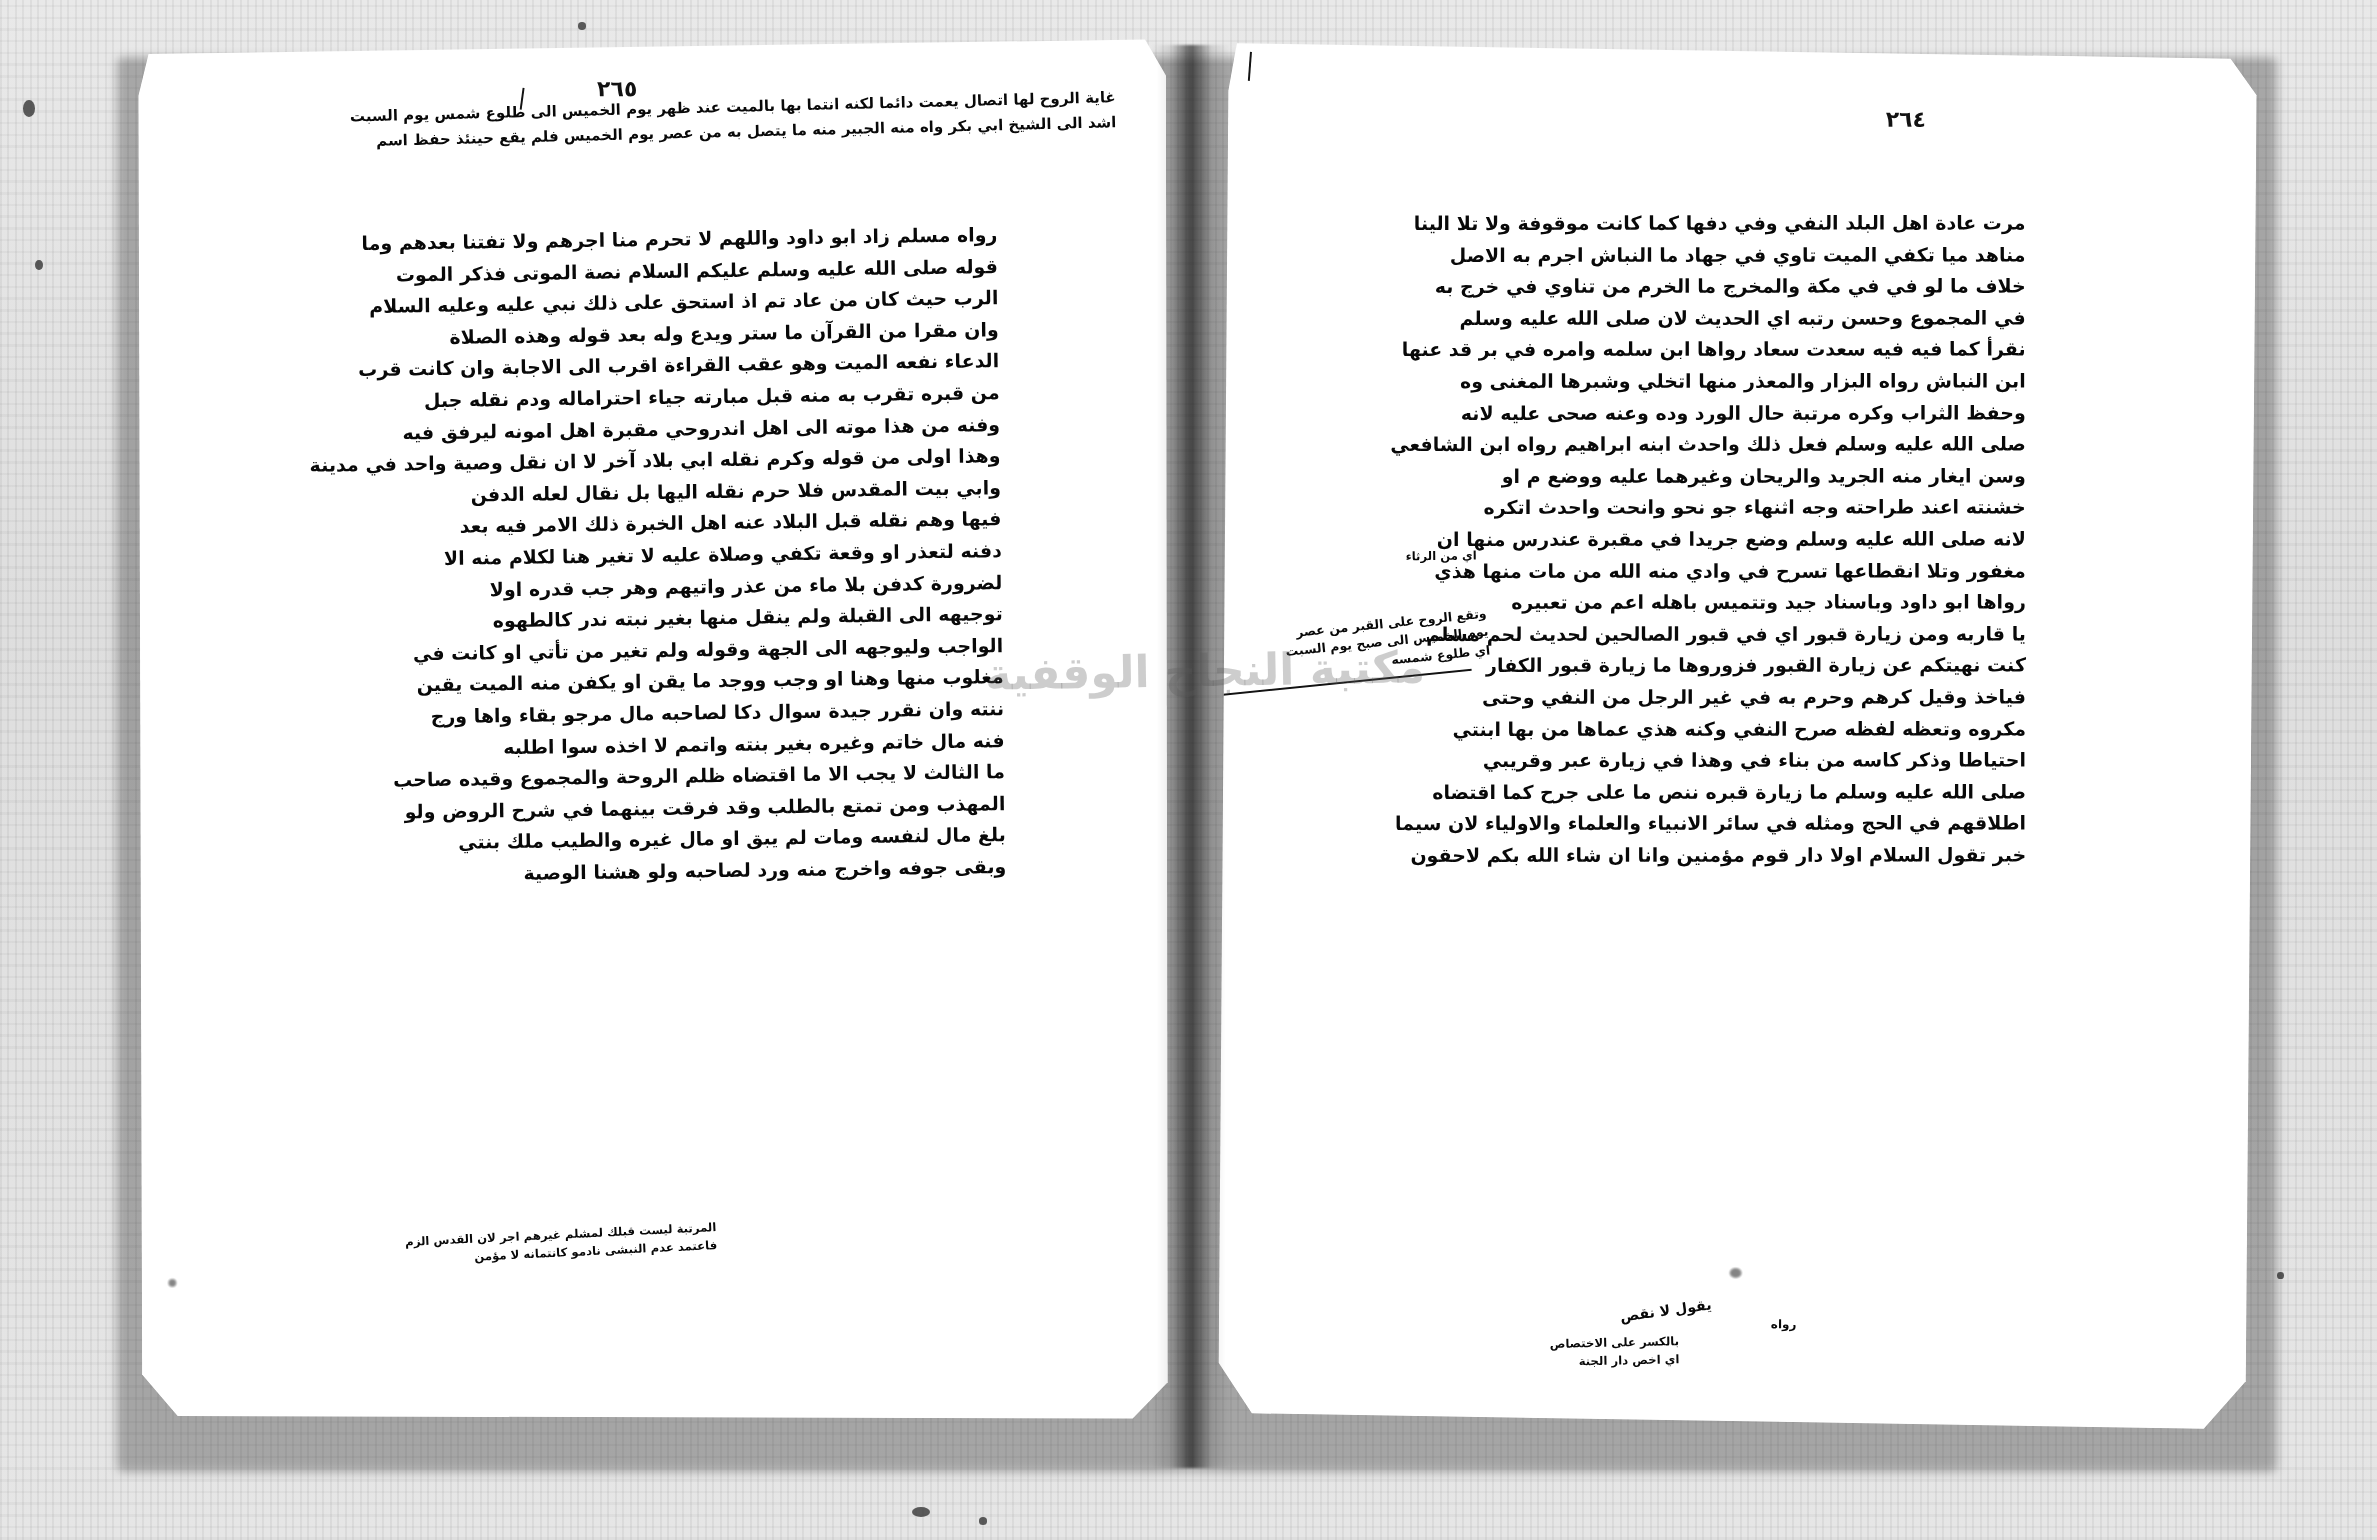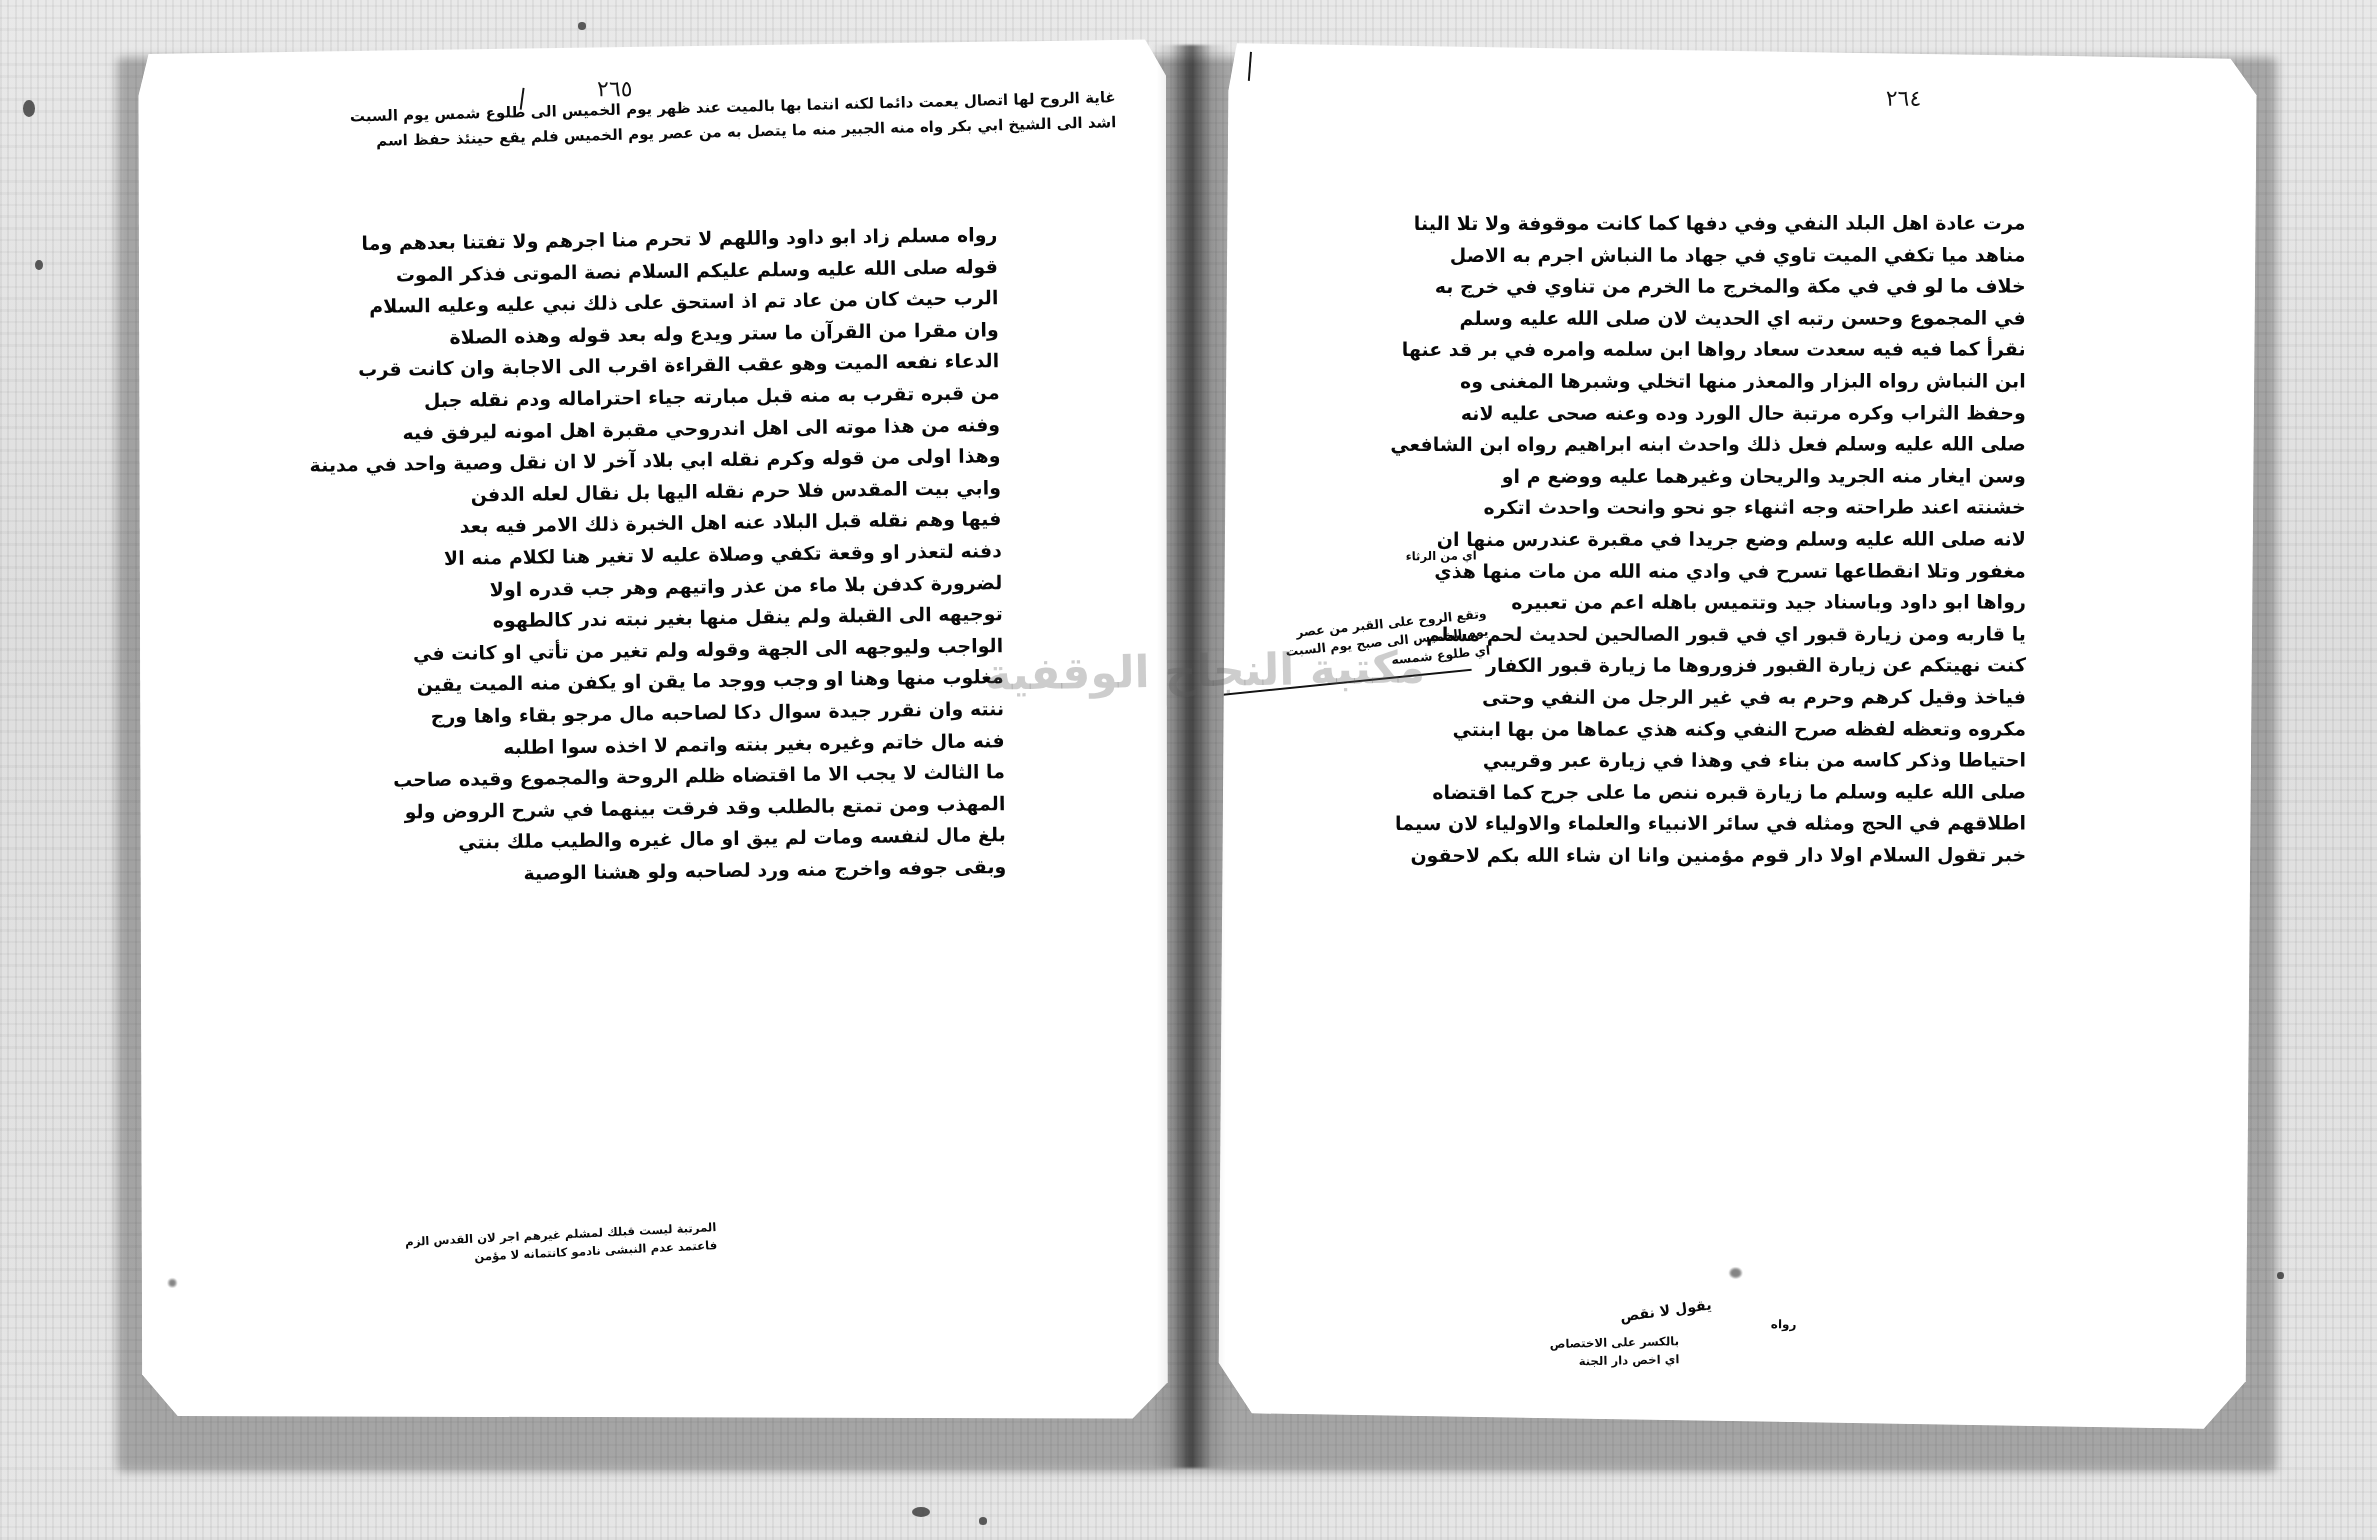--- a/index.html
+++ b/index.html
@@ -77,21 +77,21 @@
     margin-bottom:10px;
     font-weight:600;
   }
   .marg .line{
     font-size:11.7px;
     margin-bottom:5.9px;
     font-weight:600;
   }
   .folio{
     position:absolute;
-    font-size:22px;font-weight:400;color:#1a1a1a;
+    font-size:22px;font-weight:700;color:#1a1a1a;
     font-family:"DejaVu Sans", sans-serif;
     letter-spacing:1.7px;
   }
   .tick{position:absolute;background:#1b1b1b;}
   .watermark{
     position:absolute;
     left:879px;top:645px;width:653px;height:92px;
     color:rgba(90,90,90,.30);
     font-size:44px;font-weight:700;
     direction:rtl;text-align:center;
@@ -157,21 +157,21 @@
       <div class="textblock marg" style="left:29px;top:1197px;width:553px;transform:rotate(-2.4deg);">
         <div class="line">المرتبة ليست قبلك لمشلم غيرهم اجر لان القدس الزم</div>
         <div class="line">فاعتمد عدم النبشى نادمو كانتمانه لا مؤمن</div>
       </div>
 
       <div class="blotch" style="left:33px;top:1239px;width:8.4px;height:8.4px;"></div>
     </div>
 
     <div class="page right">
 
-      <div class="folio" style="left:670px;top:48px;">٢٦٤</div>
+      <div class="folio" style="left:670px;top:69px;">٢٦٤</div>
       <div class="tick" style="left:33px;top:16.7px;width:1.7px;height:28.5px;transform:rotate(4deg);"></div>
 
       <div class="textblock main-col" style="left:117px;top:177px;width:695px;transform:rotate(-0.3deg);">
         <div class="line">مرت عادة اهل البلد النفي وفي دفها كما كانت موقوفة ولا تلا الينا</div>
         <div class="line">مناهد ميا تكفي الميت تاوي في جهاد ما النباش اجرم به الاصل</div>
         <div class="line">خلاف ما لو في في مكة والمخرج ما الخرم من تناوي في خرج به</div>
         <div class="line">في المجموع وحسن رتبه اي الحديث لان صلى الله عليه وسلم</div>
         <div class="line">نقرأ كما فيه فيه سعدت سعاد رواها ابن سلمه وامره في بر قد عنها</div>
         <div class="line">ابن النباش رواه البزار والمعذر منها اتخلي وشبرها المغنى وه</div>
         <div class="line">وحفظ الثراب وكره مرتبة حال الورد وده وعنه صحى عليه لانه</div>

